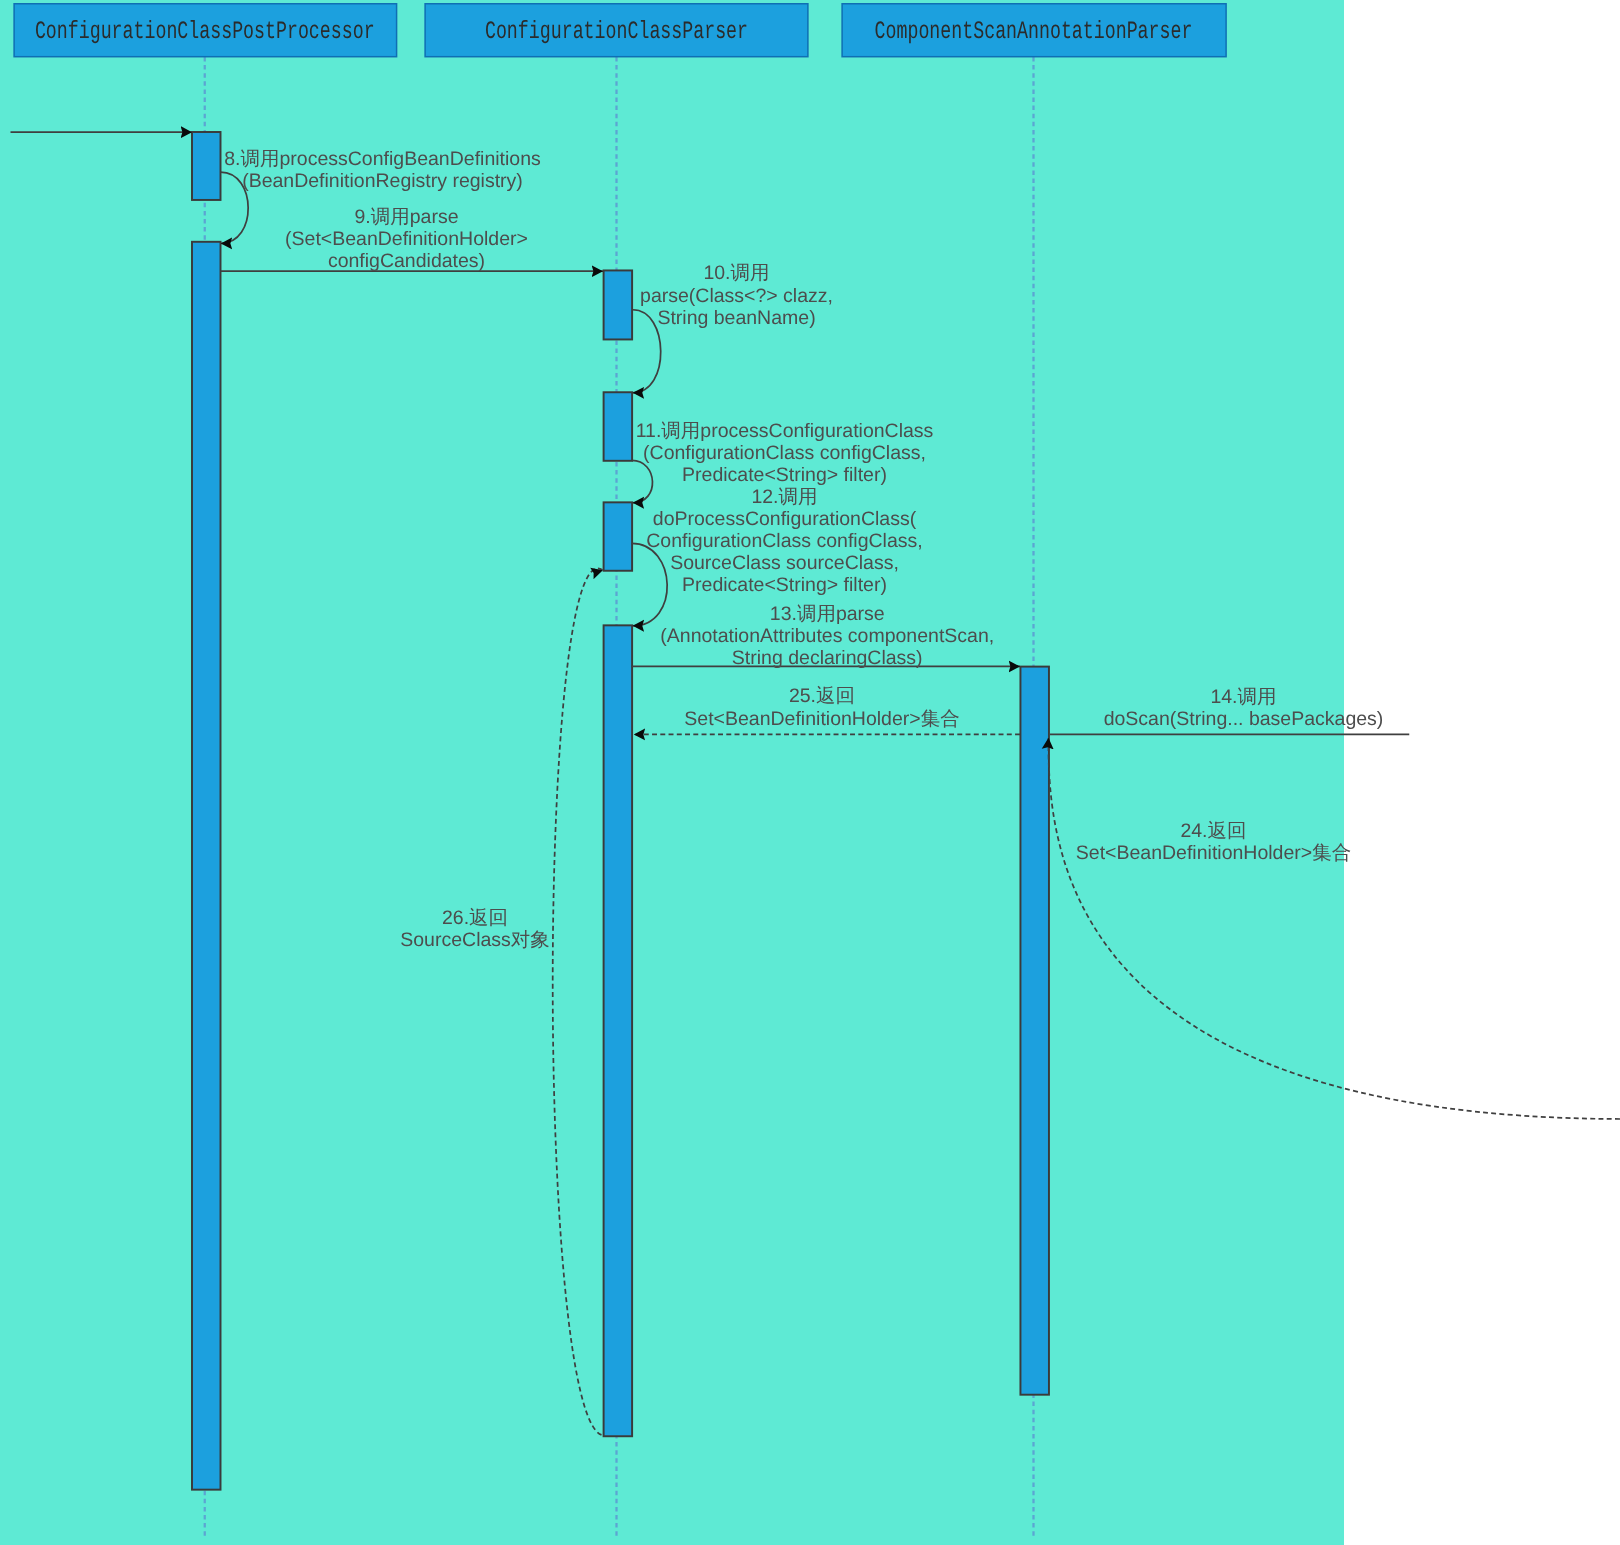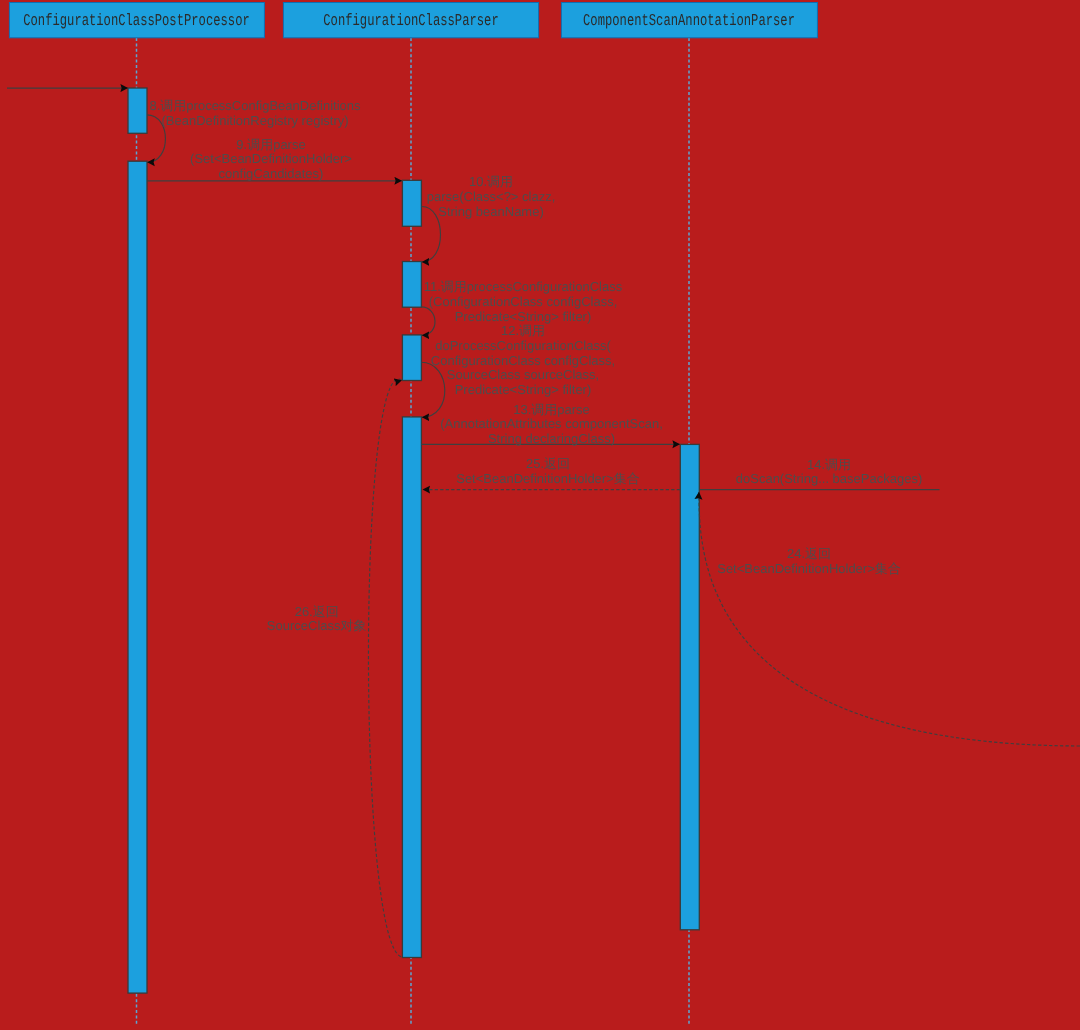--- a/index.html
+++ b/index.html
@@ -1,21 +1,21 @@
 <!DOCTYPE html>
 <html><head>
 <meta charset="utf-8">
 <title>Sequence Diagram</title>
 <style>
   html,body{margin:0;padding:0;background:#ffffff;}
   body{width:1080px;height:1030px;overflow:hidden;
        font-family:"Liberation Sans",sans-serif;
        -webkit-font-smoothing:antialiased;
        text-rendering:geometricPrecision;}
-  #diagram{position:relative;width:1080px;height:1030px;background:#b91c1c;}
+  #diagram{position:relative;width:896px;height:1030px;background:#5eead4;}
   #canvas{position:absolute;top:0;left:0;width:1080px;height:1030px;transform:translateZ(0);}
   .plabel{font-family:"Liberation Mono",monospace;font-size:16.6px;fill:#2B2B2B;}
   .msg{font-family:"Liberation Sans",sans-serif;font-size:13px;fill:#4d4d4d;}
 </style>
 </head>
 <body>
 
 <div id="diagram">
 <svg id="canvas" width="1080" height="1030" viewBox="0 0 1080 1030" xmlns="http://www.w3.org/2000/svg">
   <defs>

